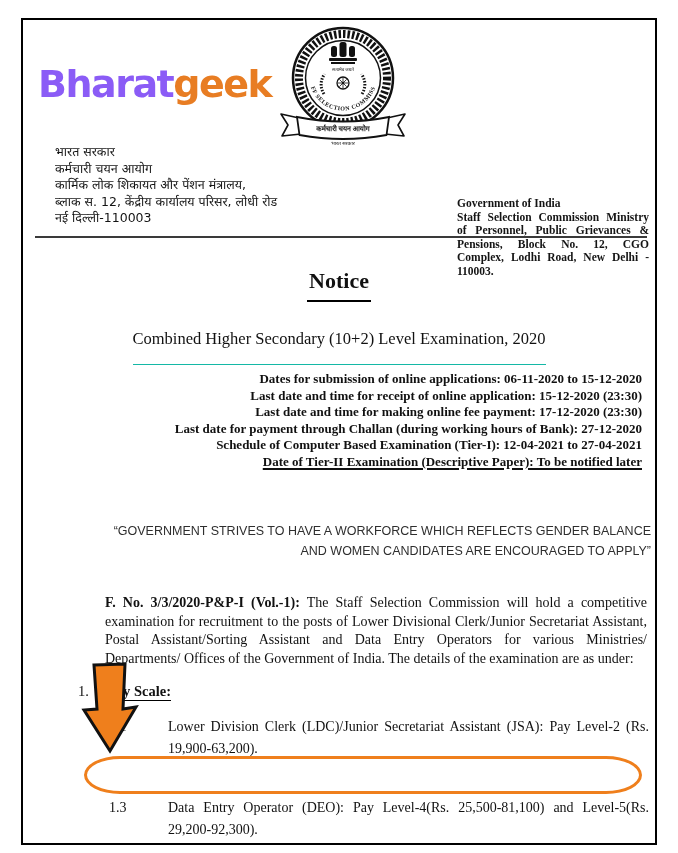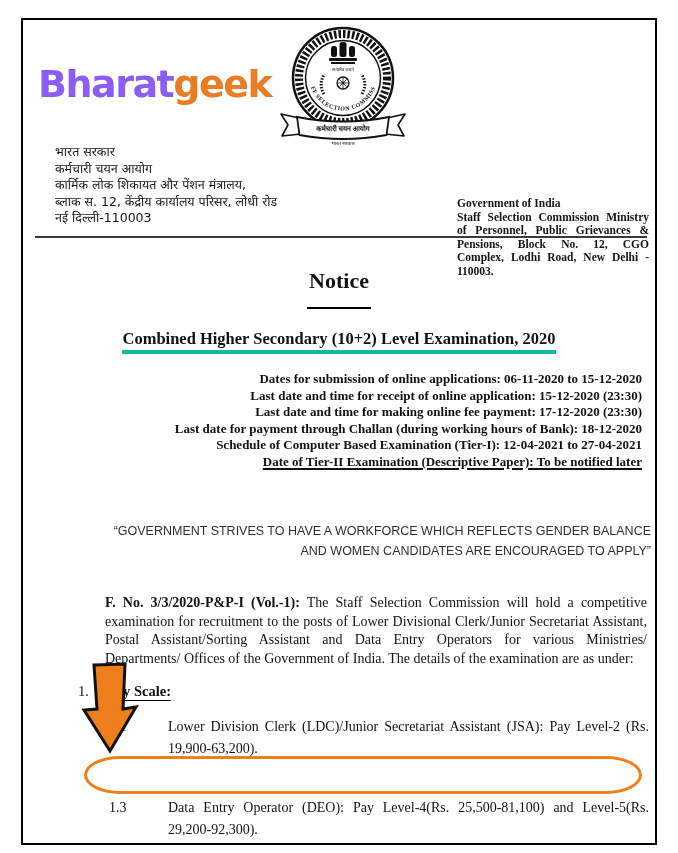--- a/index.html
+++ b/index.html
@@ -19,24 +19,24 @@
   .hindi{left:32px;top:124px;font-family:"DejaVu Sans", sans-serif;
          font-size:12.5px;line-height:16.5px;color:#141414;}
   .enaddr{left:434px;top:129px;width:192px;font-weight:bold;
           font-size:11.5px;line-height:13.6px;color:#141414;margin-top:48px;}
   .enaddr p{margin:0;text-align:justify;}
   .rule{left:12px;top:216px;width:612px;border-top:2px solid #3a3a3a;height:0;}
 
   
   .notice{left:0;top:248px;width:100%;text-align:center;}
   .notice span{display:inline-block;font-size:22px;font-weight:bold;
-               border-bottom:2.5px solid #000;padding:0 2px 13px;}
+               border-bottom:2.5px solid #000;padding:0 2px 6px;}
   .examtitle{left:0;top:309px;width:100%;text-align:center;}
-  .examtitle span{display:inline-block;font-size:16.5px;font-weight:bold;
-                  border-bottom:4px solid #14b8a6;padding-bottom:1px;}
+  .examtitle span{display:inline-block;font-size:16.5px;font-weight:normal;
+                  border-bottom:1px solid #14b8a6;padding-bottom:15px;}
 
   
   .dates{left:0;top:351px;right:13px;width:auto;text-align:right;
          font-weight:bold;font-size:13px;line-height:16.6px;}
   .dates .ul{text-decoration:underline;text-decoration-thickness:1.5px;text-underline-offset:2px;}
 
   
   .quote{left:83px;top:501px;width:545px;text-align:right;
          font-family:"Liberation Sans", sans-serif;font-size:12.5px;
          line-height:20px;color:#2e2e2e;}
@@ -128,21 +128,21 @@
     <span>Notice</span>
   </div>
   <div class="abs examtitle">
     <span>Combined Higher Secondary (10+2) Level Examination, 2020</span>
   </div>
 
   <div class="abs dates">
     <div>Dates for submission of online applications: 06-11-2020 to 15-12-2020</div>
     <div>Last date and time for receipt of online application: 15-12-2020 (23:30)</div>
     <div>Last date and time for making online fee payment: 17-12-2020 (23:30)</div>
-    <div>Last date for payment through Challan (during working hours of Bank): 18-12-2020</div>
+    <div>Last date for payment through Challan (during working hours of Bank): 27-12-2020</div>
     <div>Schedule of Computer Based Examination (Tier-I): 12-04-2021 to 27-04-2021</div>
     <div class="ul">Date of Tier-II Examination (Descriptive Paper): To be notified later</div>
   </div>
 
   <div class="abs quote">“GOVERNMENT STRIVES TO HAVE A WORKFORCE WHICH REFLECTS GENDER BALANCE AND WOMEN CANDIDATES ARE ENCOURAGED TO APPLY”</div>
 
   <div class="abs intro">
     <b>F. No. 3/3/2020-P&amp;P-I (Vol.-1):</b><span> The Staff Selection Commission will hold a competitive examination for recruitment to the posts of Lower Divisional Clerk/Junior Secretariat Assistant, Postal Assistant/Sorting Assistant and Data Entry Operators for various Ministries/ Departments/ Offices of the Government of India. The details of the examination are as under:</span>
   </div>
 

